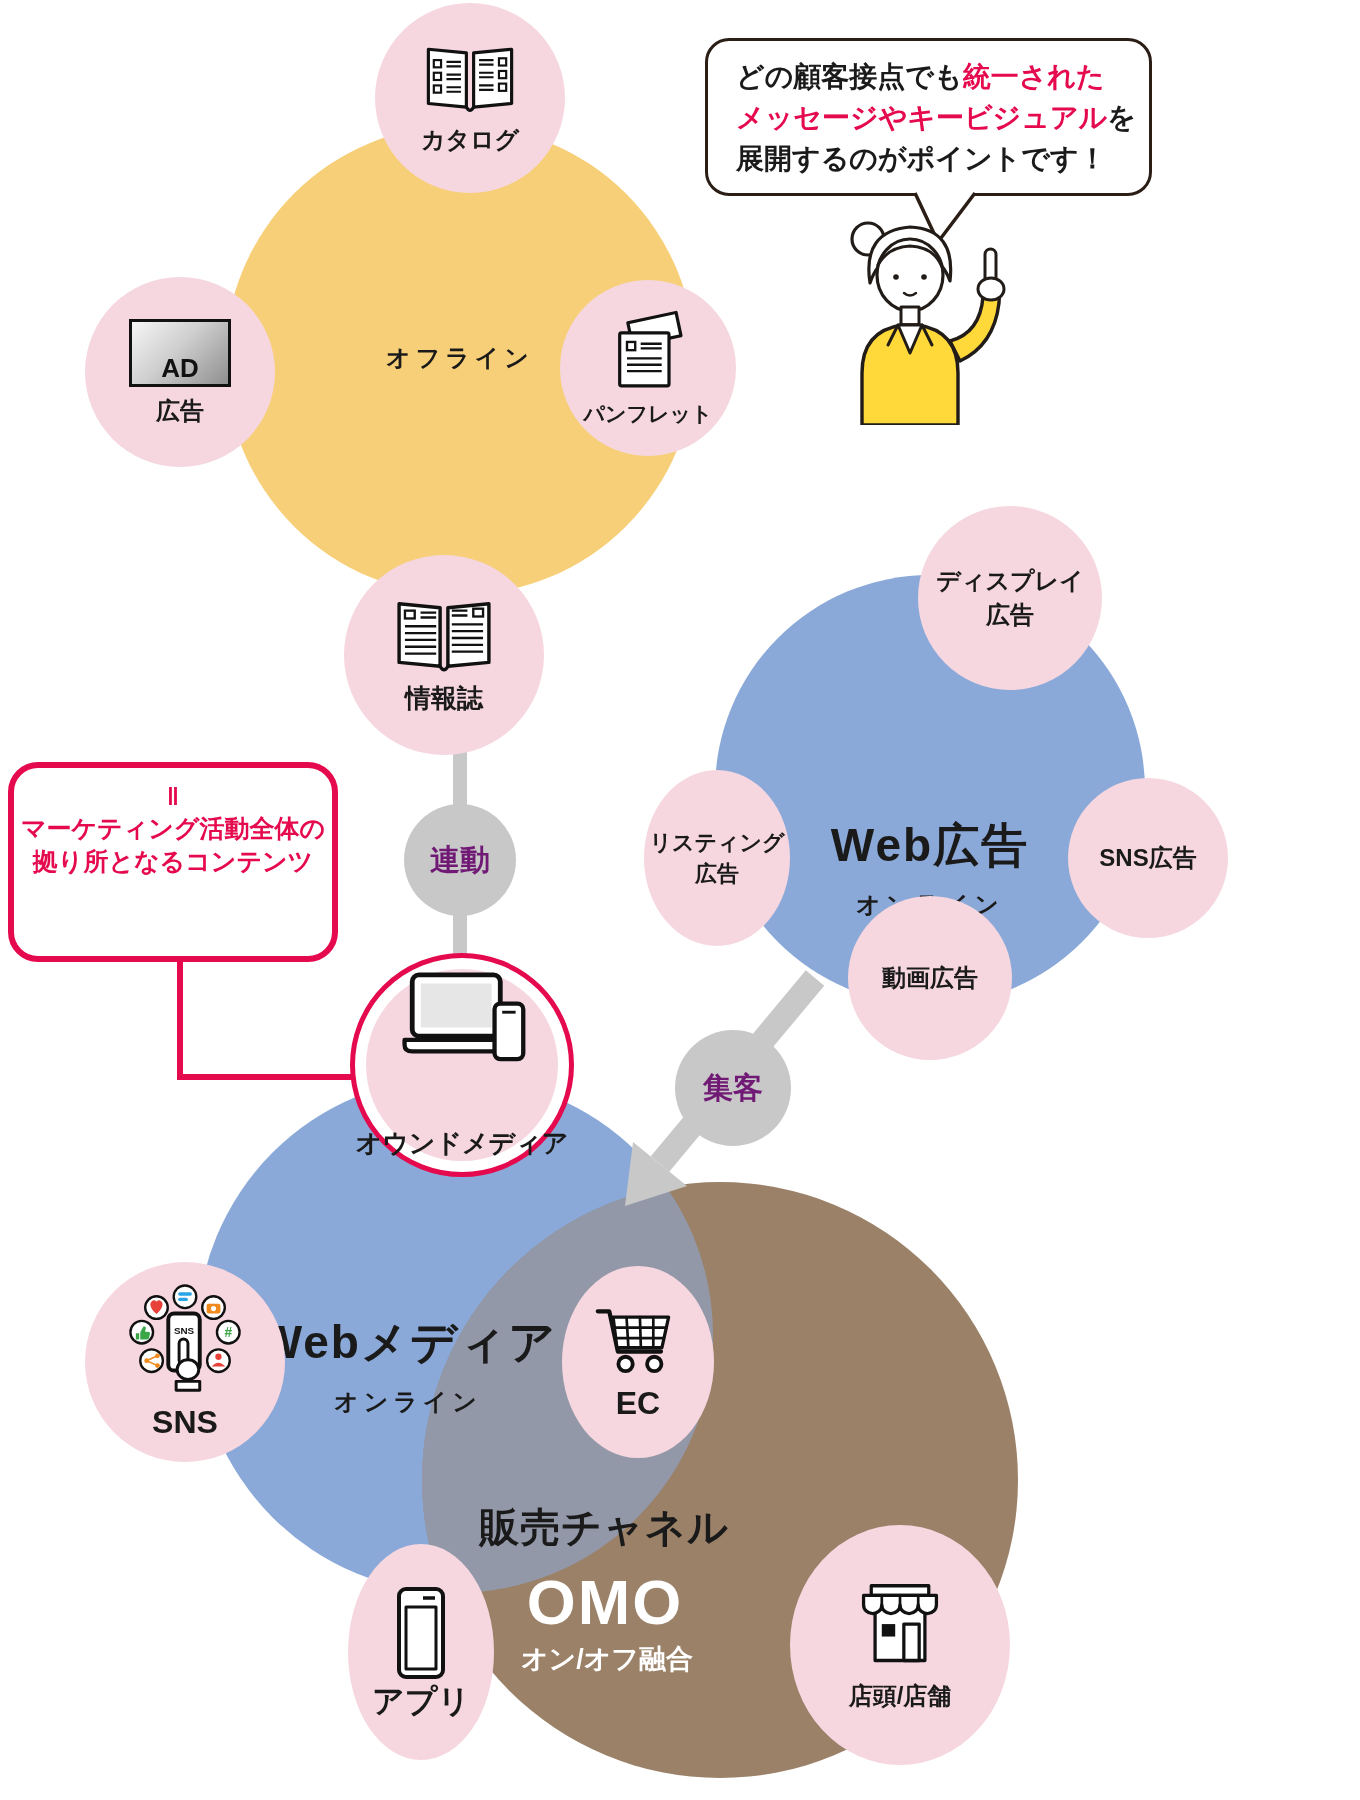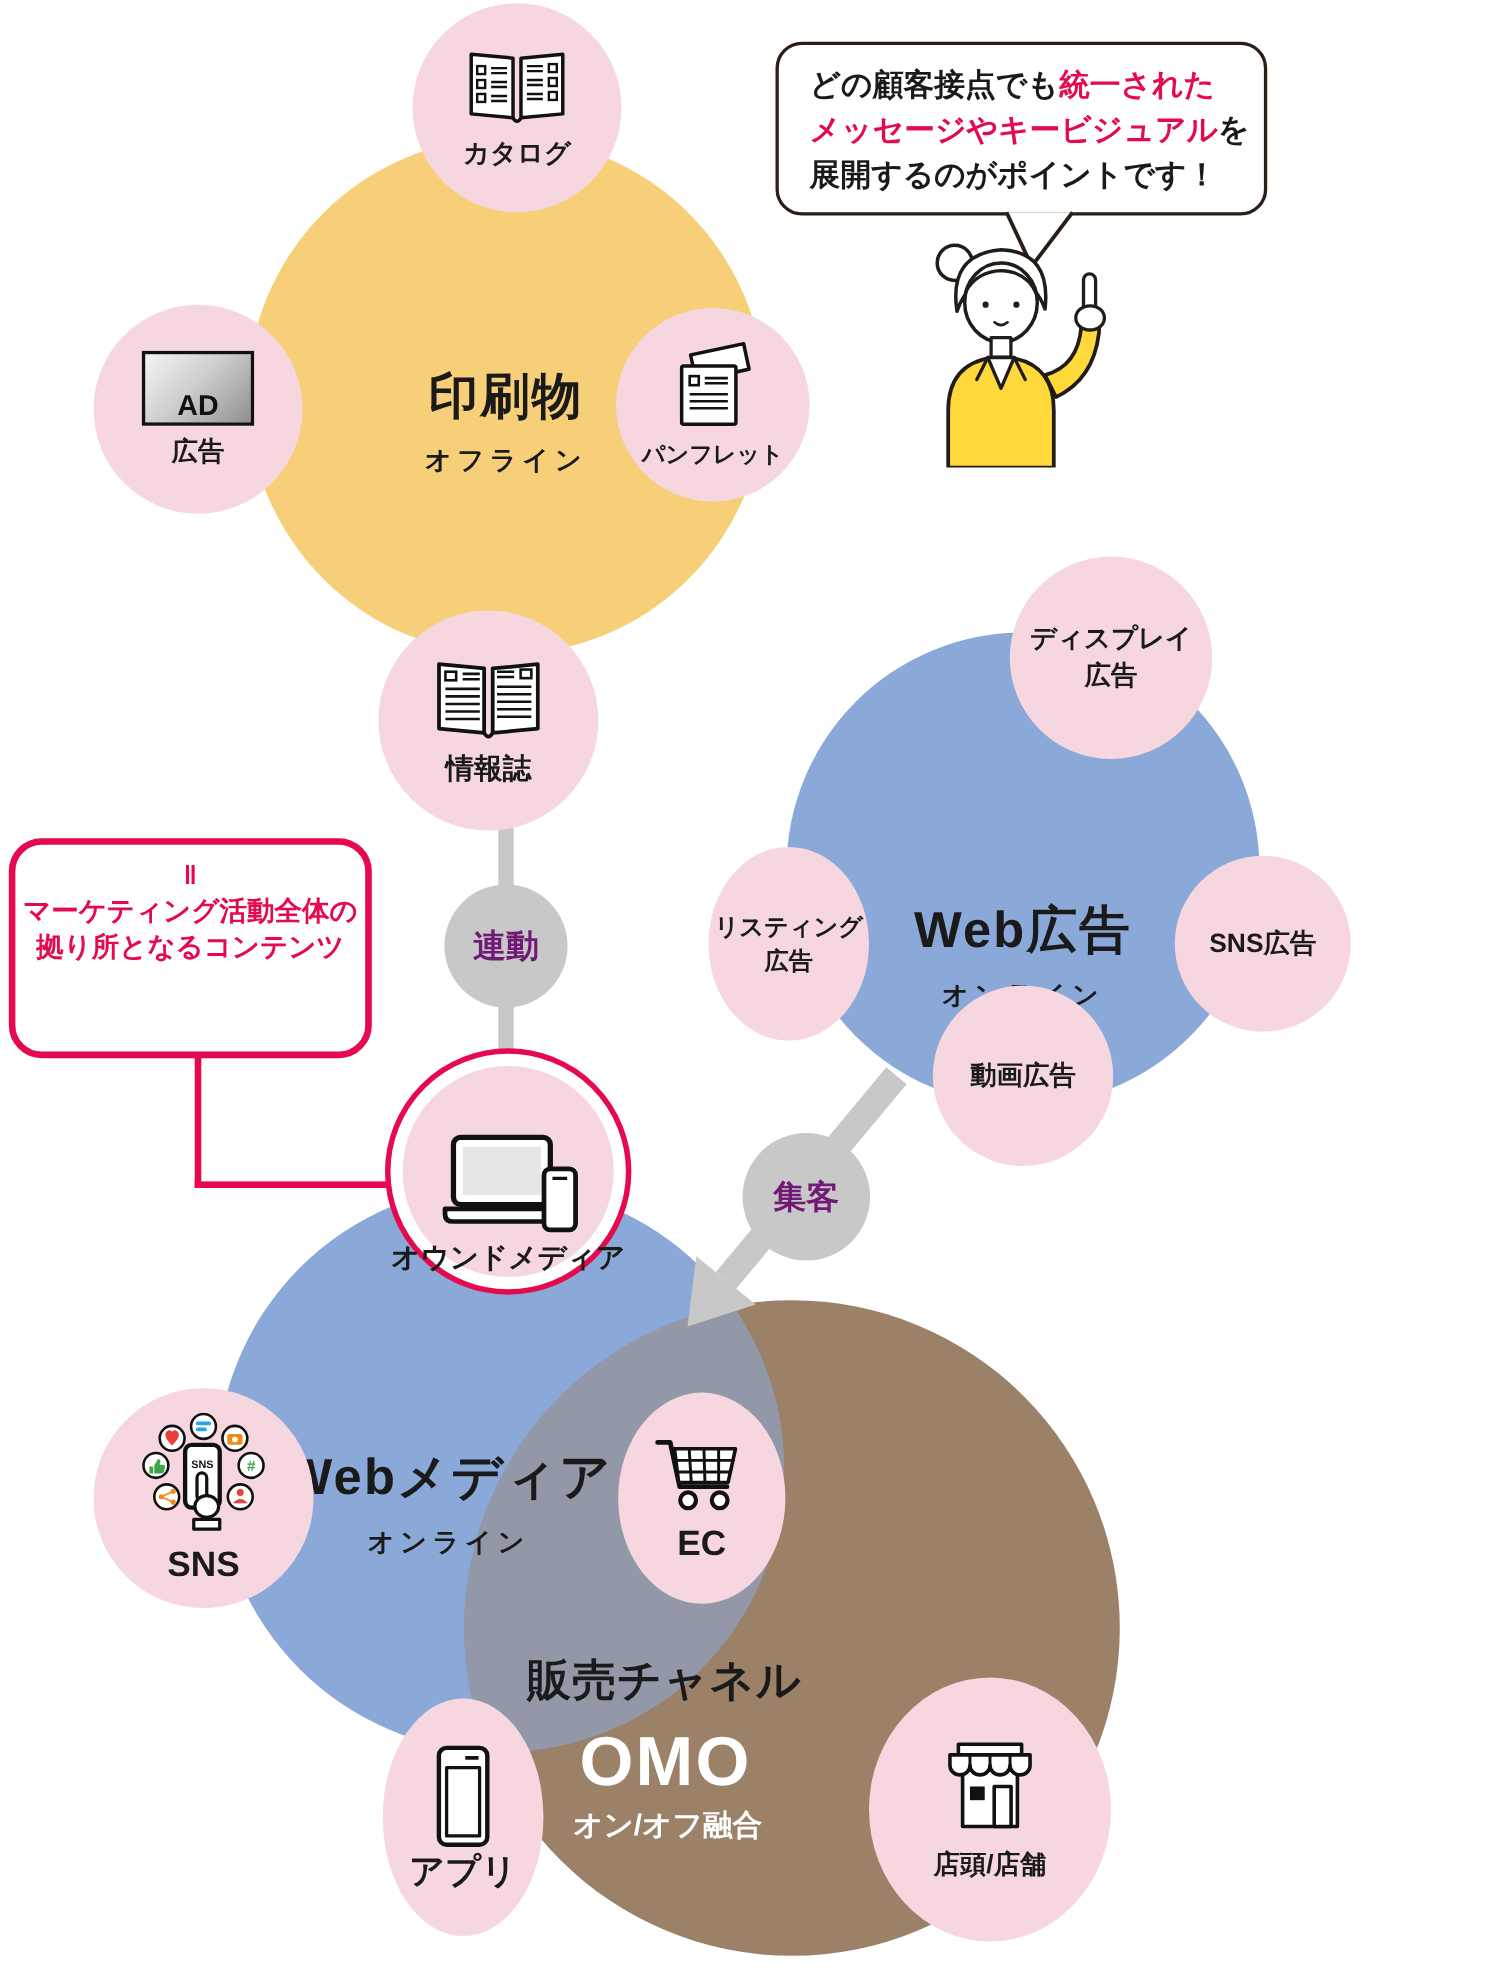--- a/index.html
+++ b/index.html
@@ -21,34 +21,33 @@
   .bubble .red, .red-text{color:#e5094e;}
   .info-box{position:absolute;left:8px;top:762px;width:330px;height:200px;box-sizing:border-box;
        background:#fff;border:6px solid #e5094e;border-radius:30px;color:#e5094e;text-align:center;
        font-weight:bold;padding-top:14px;}
   .ib-line1{font-size:29px;}
   .ib-eq{font-size:24px;line-height:30px;font-weight:bold;}
   .ib-line{font-size:25px;line-height:33px;}
   .owned{position:absolute;left:350px;top:953px;width:224px;height:224px;box-sizing:border-box;
        background:#fff;border:5px solid #e5094e;border-radius:50%;display:flex;align-items:center;justify-content:center;}
   .owned-inner{width:192px;height:192px;border-radius:50%;background:#f6d7e0;display:flex;flex-direction:column;
-       align-items:center;justify-content:flex-end;}
+       align-items:center;justify-content:space-between;}
   .owned-label{font-weight:bold;font-size:26px;white-space:nowrap;margin-top:2px;}
   .white-title{color:#ffffff;font-weight:bold;text-align:center;}
   svg text{font-family:"Liberation Sans",sans-serif;}
 </style>
 </head>
 <body>
 
 <div class="canvas">
 
   <div class="big-circle" style="left:225px;top:125px;width:470px;height:470px;background:#f7cf78;"></div>
 
   <div class="center-label" style="left:310px;top:330px;width:300px;">
-    <div class="big-title">印刷物</div>
     <div class="big-sub">オフライン</div>
   </div>
 
   <div class="abs" style="left:453px;top:740px;width:14px;height:230px;background:#c8c8c8;"></div>
 
   <div class="sat" style="left:375px;top:3px;width:190px;height:190px;">
     <svg width="100" height="76" viewBox="0 0 104 84">
       <g fill="#fff" stroke="#111" stroke-width="3.5" stroke-linejoin="round">
         <path d="M6,8 L48,12 L48,72 L6,68 Z"></path>
           <path d="M98,8 L56,12 L56,72 L98,68 Z"></path>

